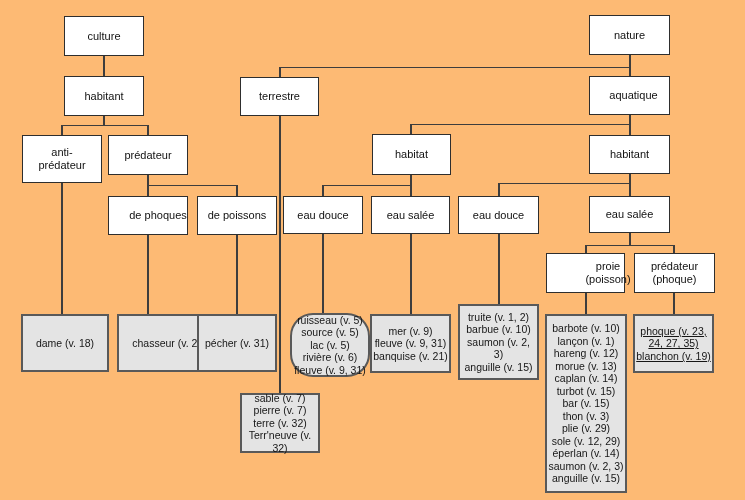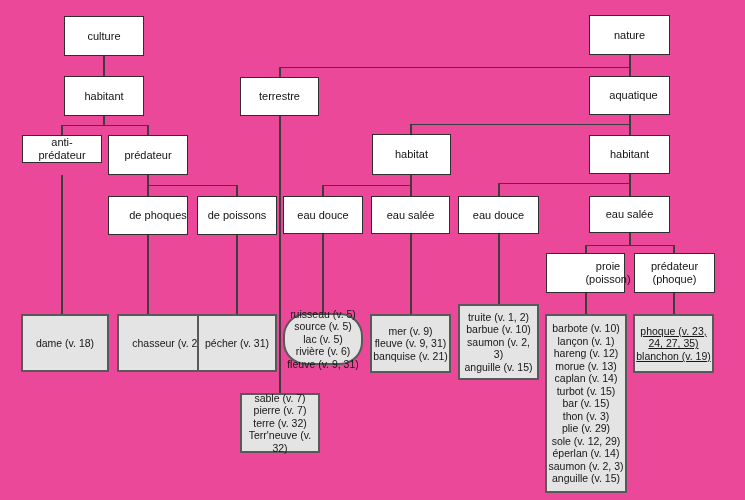--- a/index.html
+++ b/index.html
@@ -5,21 +5,21 @@
   html, body {
     margin: 0;
     padding: 0;
     background: #ffffff;
     font-family: "Liberation Sans", sans-serif;
   }
   #canvas {
     position: relative;
     width: 745px;
     height: 500px;
-    background: #ec4899;
+    background: #fdba74;
     overflow: hidden;
   }
   .node {
     position: absolute;
     box-sizing: border-box;
     background: #ffffff;
     border: 1.5px solid #2e2e2e;
     display: flex;
     align-items: center;
     justify-content: center;
@@ -92,40 +92,40 @@
   <div class="edge h" style="left:147px; top:184.5px; width:90px;"></div>
   <div class="edge h" style="left:322px; top:184.5px; width:89px;"></div>
   <div class="edge h" style="left:498px; top:182.5px; width:132px;"></div>
   <div class="edge h" style="left:585px; top:244.5px; width:89px;"></div>
 
   <div class="node" style="left:64px;  top:16px;  width:80px; height:40px;">culture</div>
   <div class="node" style="left:64px;  top:76px;  width:80px; height:40px;">habitant</div>
   <div class="node" style="left:589px; top:15px;  width:81px; height:40px;">nature</div>
   <div class="node" style="left:240px; top:77px;  width:79px; height:39px;">terrestre</div>
   <div class="node" style="left:589px; top:76px;  width:81px; height:39px;padding-left:8px;">aquatique</div>
-  <div class="node" style="left:22px;  top:135px; width:80px; height:28px;">anti-
+  <div class="node" style="left:22px;  top:135px; width:80px; height:48px;">anti-
 prédateur</div>
   <div class="node" style="left:108px; top:135px; width:80px; height:40px;">prédateur</div>
   <div class="node" style="left:372px; top:134px; width:79px; height:41px;">habitat</div>
   <div class="node" style="left:589px; top:135px; width:81px; height:39px;">habitant</div>
   <div class="node" style="left:108px; top:196px; width:80px; height:39px;padding-left:20px;">de phoques</div>
   <div class="node" style="left:197px; top:196px; width:80px; height:39px;">de poissons</div>
   <div class="node" style="left:283px; top:196px; width:80px; height:38px;">eau douce</div>
   <div class="node" style="left:371px; top:196px; width:79px; height:38px;">eau salée</div>
   <div class="node" style="left:458px; top:196px; width:81px; height:38px;">eau douce</div>
   <div class="node" style="left:589px; top:196px; width:81px; height:37px;">eau salée</div>
   <div class="node" style="left:546px; top:253px; width:79px; height:40px;padding-left:45px;">proie
 (poisson)</div>
   <div class="node" style="left:634px; top:253px; width:81px; height:40px;">prédateur
 (phoque)</div>
 
   <div class="leaf" style="left:21px;  top:314px; width:88px; height:58px;">dame (v. 18)</div>
   <div class="leaf" style="left:117px; top:314px; width:105px; height:58px;">chasseur (v. 27)</div>
   <div class="leaf" style="left:197px; top:314px; width:80px; height:58px;">pécher (v. 31)</div>
-  <div class="leaf" style="left:283px; top:313px; width:80px; height:52px;border-radius:23px;">ruisseau (v. 5)
+  <div class="leaf" style="left:290px; top:313px; width:80px; height:64px;border-radius:23px;">ruisseau (v. 5)
 source (v. 5)
 lac (v. 5)
 rivière (v. 6)
 fleuve (v. 9, 31)</div>
   <div class="leaf" style="left:370px; top:314px; width:81px; height:59px;">mer (v. 9)
 fleuve (v. 9, 31)
 banquise (v. 21)</div>
   <div class="leaf" style="left:458px; top:304px; width:81px; height:76px;">truite (v. 1, 2)
 barbue (v. 10)
 saumon (v. 2, 3)

